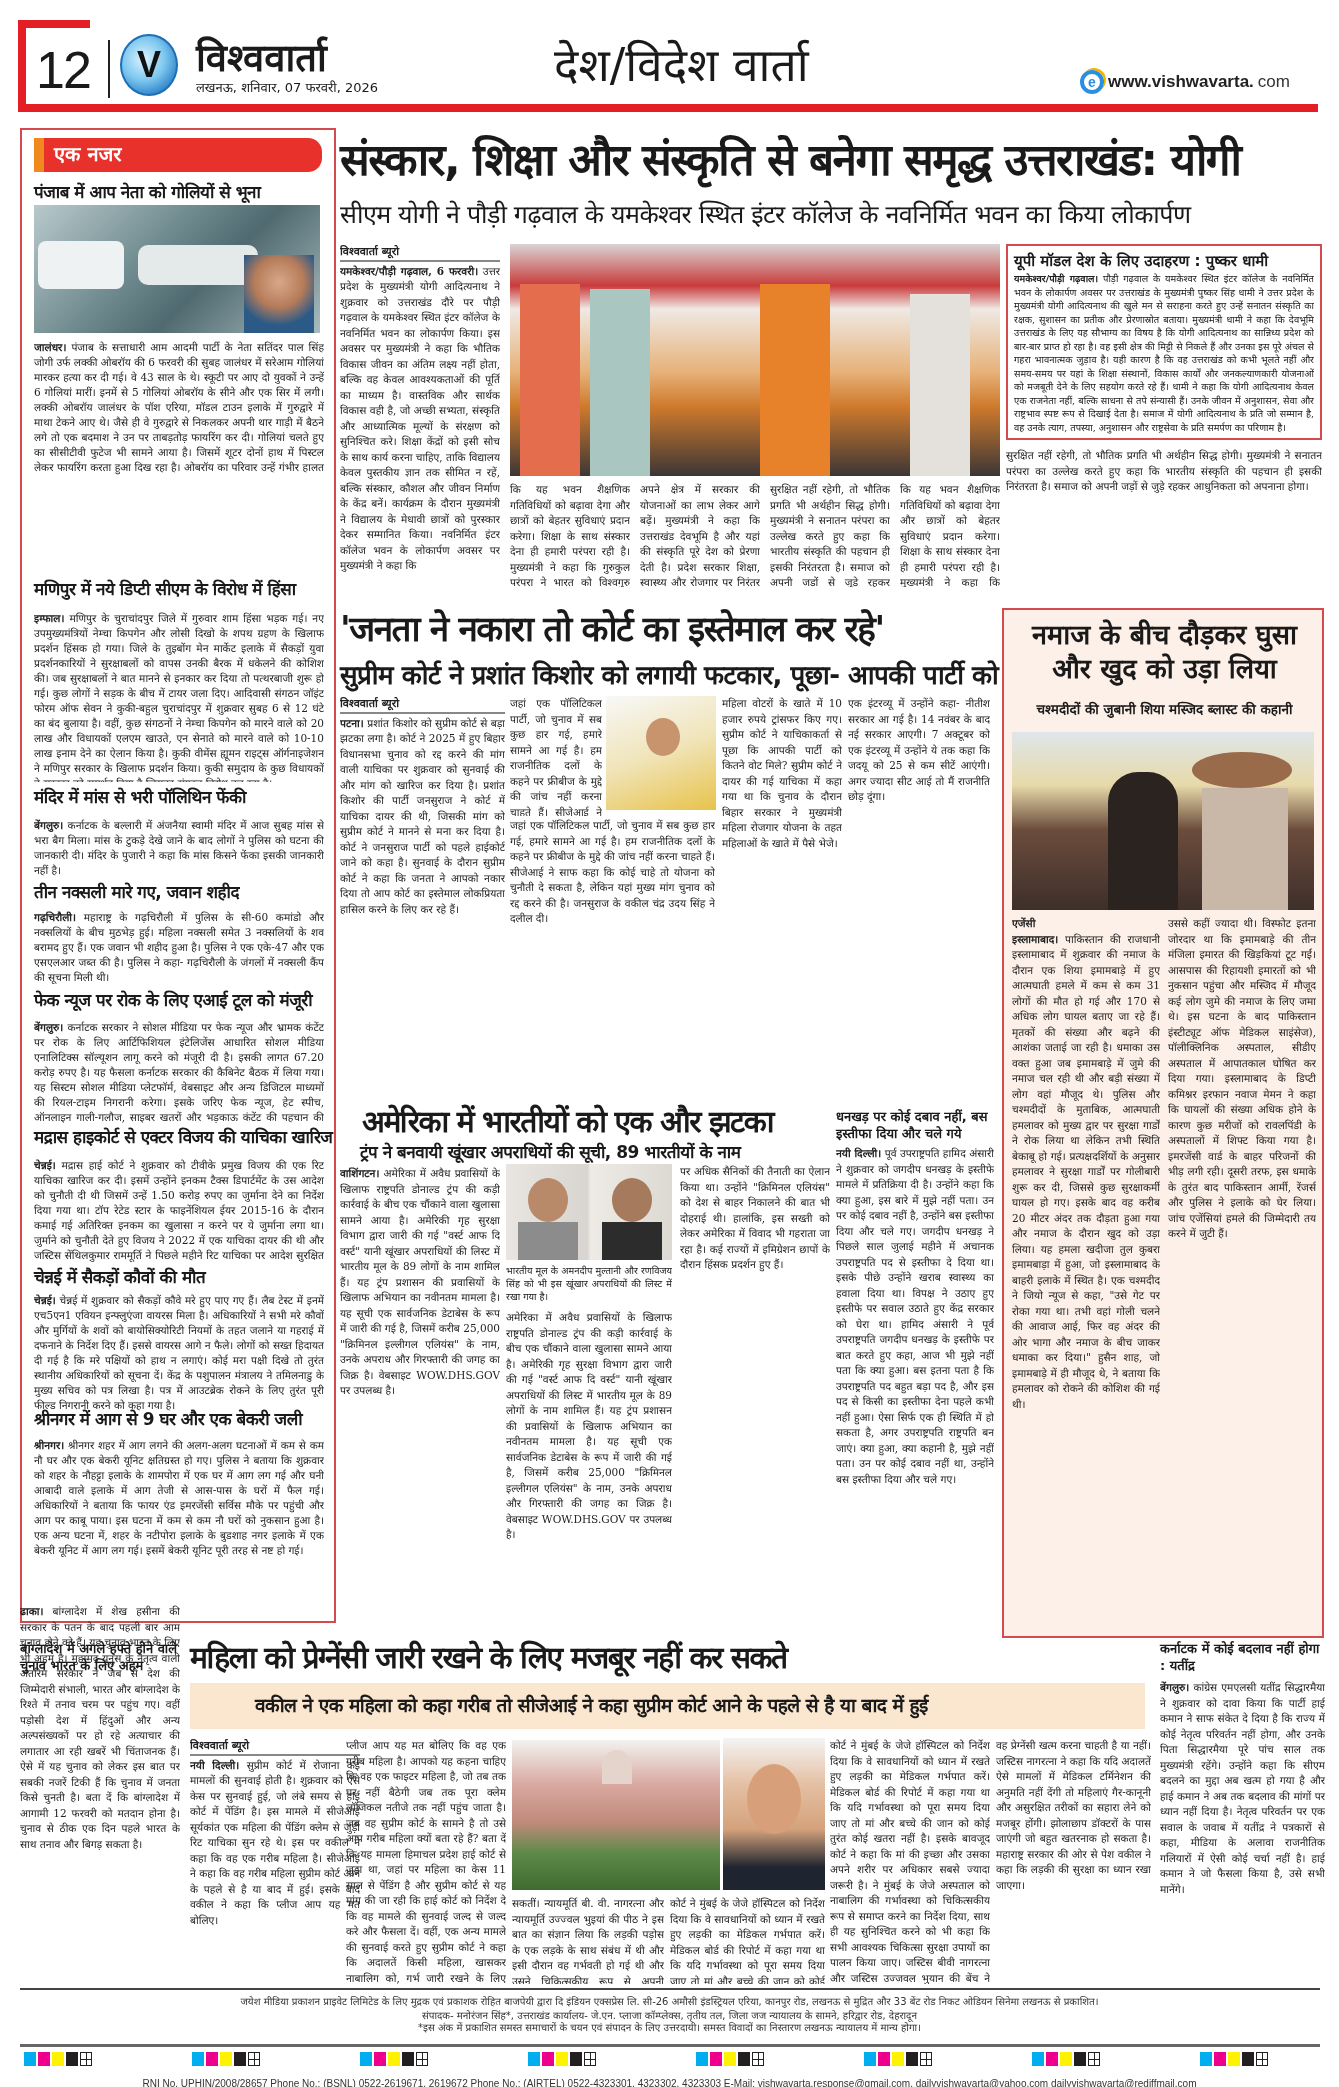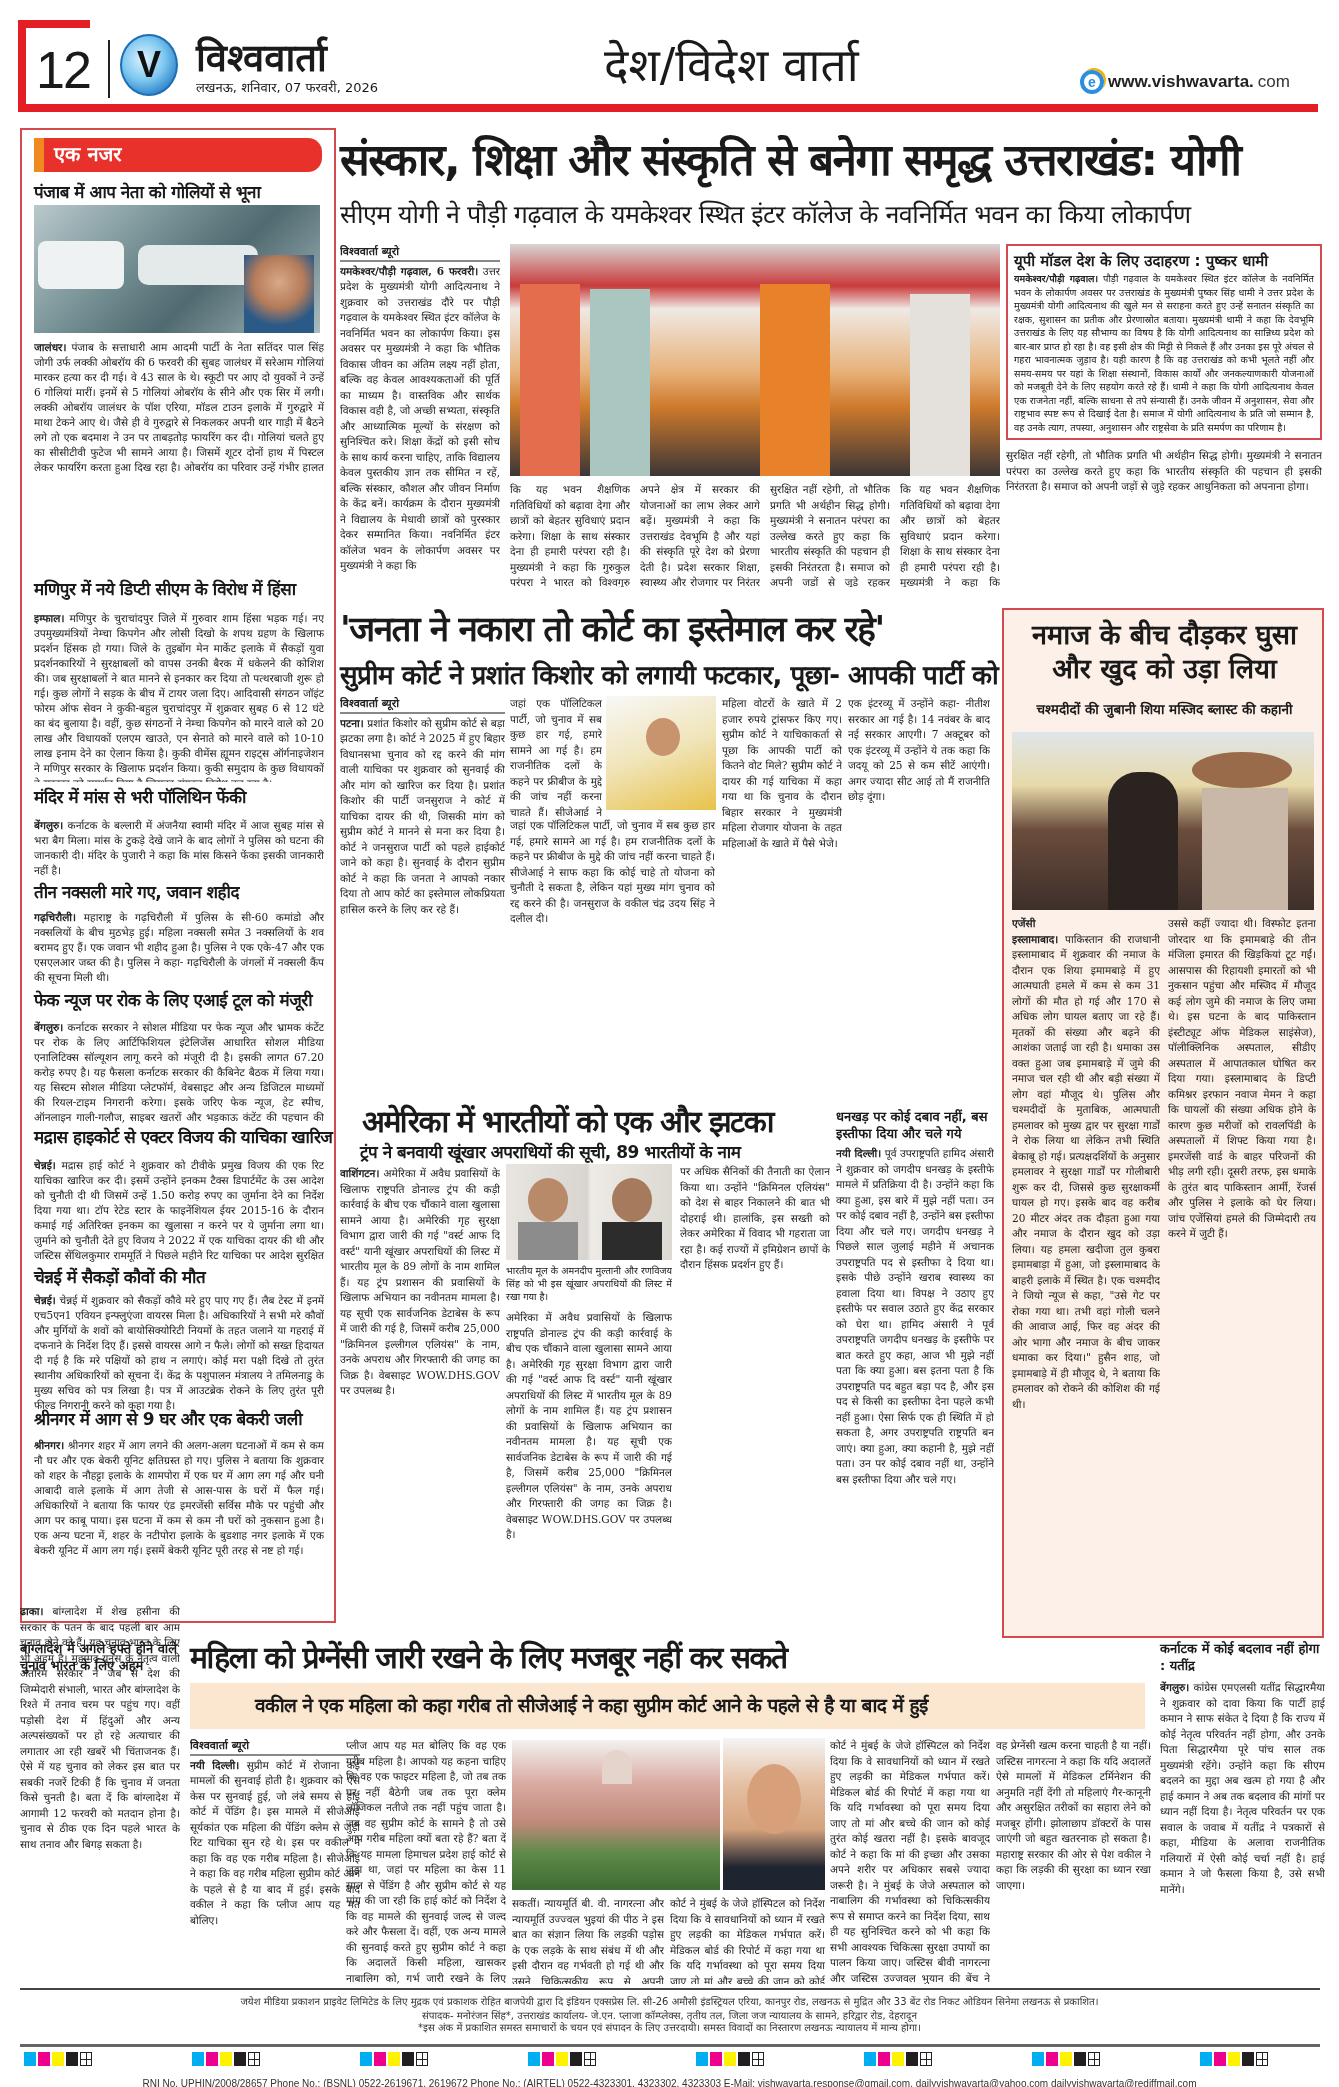--- a/index.html
+++ b/index.html
@@ -8,21 +8,21 @@
   .sans { font-family: "DejaVu Sans", sans-serif; }
 
   
   .mast-frame { position:absolute; left:18px; top:20px; width:72px; height:92px; border-left:8px solid #e31e24; border-top:8px solid #e31e24; }
   .mast-rule { position:absolute; left:18px; top:104px; width:1300px; height:8px; background:#e31e24; }
   .page-no { position:absolute; left:36px; top:40px; font-family:"Liberation Sans", sans-serif; font-size:52px; font-weight:400; letter-spacing:-2px; }
   .mast-sep { position:absolute; left:108px; top:40px; width:2px; height:58px; background:#222; }
   .logo { position:absolute; left:120px; top:34px; width:58px; height:62px; border-radius:50%; background: radial-gradient(circle at 40% 40%, #dff3ff 0%, #7cc7ef 45%, #2a7fc6 80%); border:2px solid #1d6fb6; display:flex; align-items:center; justify-content:center; font-family:"Liberation Sans", sans-serif; font-weight:bold; font-size:36px; color:#111; }
   .paper-name { position:absolute; left:196px; top:30px; font-size:38px; font-weight:bold; font-family:"DejaVu Sans", sans-serif; }
   .paper-date { position:absolute; left:196px; top:78px; font-size:13px; font-family:"DejaVu Sans", sans-serif; }
-  .section-title { position:absolute; left:604px; top:32px; font-size:46px; font-family:"DejaVu Sans", sans-serif; }
+  .section-title { position:absolute; left:554px; top:32px; font-size:46px; font-family:"DejaVu Sans", sans-serif; }
   .website { position:absolute; left:1080px; top:70px; font-family:"Liberation Sans", sans-serif; font-size:17px; font-weight:bold; color:#222; display:flex; align-items:center; gap:4px; }
   .website .ie { width:24px; height:24px; border-radius:50%; border:4px solid #2a8fe0; color:#2a8fe0; font-weight:bold; font-size:14px; display:flex; align-items:center; justify-content:center; box-shadow: 2px -2px 0 #f2b400; }
   .website .dotcom { font-weight:normal; color:#333; }
 
   
   .left-box { position:absolute; left:20px; top:128px; width:316px; height:1495px; border:2px solid #d34a4f; }
   .ek-nazar { position:absolute; left:34px; top:138px; width:288px; height:34px; background:#e8312a; border-radius:0 14px 14px 0; border-left:10px solid #f08a20; color:#fff; font-family:"DejaVu Sans", sans-serif; font-weight:bold; font-size:20px; padding:2px 10px; }
   .l-head { position:absolute; left:34px; font-family:"DejaVu Sans", sans-serif; font-weight:bold; font-size:17px; letter-spacing:-0.5px; }
   .l-body { position:absolute; left:34px; width:290px; font-size:10.5px; line-height:15px; color:#222; text-align:justify; }
   .l-body b { font-weight:bold; }
@@ -130,21 +130,21 @@
 
 <div class="col-text" style="left:340px; top:696px; width:165px; height:410px; overflow:hidden;">
   <span class="byline">विश्ववार्ता ब्यूरो</span>
   <b>पटना।</b> <span>प्रशांत किशोर को सुप्रीम कोर्ट से बड़ा झटका लगा है। कोर्ट ने 2025 में हुए बिहार विधानसभा चुनाव को रद्द करने की मांग वाली याचिका पर शुक्रवार को सुनवाई की और मांग को खारिज कर दिया है। प्रशांत किशोर की पार्टी जनसुराज ने कोर्ट में याचिका दायर की थी, जिसकी मांग को सुप्रीम कोर्ट ने मानने से मना कर दिया है। कोर्ट ने जनसुराज पार्टी को पहले हाईकोर्ट जाने को कहा है। सुनवाई के दौरान सुप्रीम कोर्ट ने कहा कि जनता ने आपको नकार दिया तो आप कोर्ट का इस्तेमाल लोकप्रियता हासिल करने के लिए कर रहे हैं।</span>
 </div>
 <div class="col-text" style="left:510px; top:696px; width:92px; height:120px; overflow:hidden;">जहां एक पॉलिटिकल पार्टी, जो चुनाव में सब कुछ हार गई, हमारे सामने आ गई है। हम राजनीतिक दलों के कहने पर फ्रीबीज के मुद्दे की जांच नहीं करना चाहते हैं। सीजेआई ने साफ कहा कि कोई चाहे तो योजना को चुनौती दे सकता है, लेकिन यहां मुख्य मांग चुनाव को रद्द करने की है। जनसुराज के वकील चंद्र उदय सिंह ने दलील दी।</div>
 <div class="photo" style="left:606px; top:696px; width:110px; height:114px; background:linear-gradient(160deg,#f8f8f8 0%,#f0e4b8 50%,#e8c24a 100%);">
   <div style="position:absolute; left:40px; top:22px; width:34px; height:38px; border-radius:50%; background:#c8946e;"></div>
 </div>
 <div class="col-text" style="left:510px; top:818px; width:205px; height:290px; overflow:hidden;">जहां एक पॉलिटिकल पार्टी, जो चुनाव में सब कुछ हार गई, हमारे सामने आ गई है। हम राजनीतिक दलों के कहने पर फ्रीबीज के मुद्दे की जांच नहीं करना चाहते हैं। सीजेआई ने साफ कहा कि कोई चाहे तो योजना को चुनौती दे सकता है, लेकिन यहां मुख्य मांग चुनाव को रद्द करने की है। जनसुराज के वकील चंद्र उदय सिंह ने दलील दी।</div>
-<div class="col-text" style="left:722px; top:696px; width:120px; height:410px; overflow:hidden;">महिला वोटरों के खाते में 2 हजार रुपये ट्रांसफर किए गए। सुप्रीम कोर्ट ने याचिकाकर्ता से पूछा कि आपकी पार्टी को कितने वोट मिले? सुप्रीम कोर्ट ने दायर की गई याचिका में कहा गया था कि चुनाव के दौरान बिहार सरकार ने मुख्यमंत्री महिला रोजगार योजना के तहत महिलाओं के खाते में पैसे भेजे।</div>
+<div class="col-text" style="left:722px; top:696px; width:120px; height:410px; overflow:hidden;">महिला वोटरों के खाते में 10 हजार रुपये ट्रांसफर किए गए। सुप्रीम कोर्ट ने याचिकाकर्ता से पूछा कि आपकी पार्टी को कितने वोट मिले? सुप्रीम कोर्ट ने दायर की गई याचिका में कहा गया था कि चुनाव के दौरान बिहार सरकार ने मुख्यमंत्री महिला रोजगार योजना के तहत महिलाओं के खाते में पैसे भेजे।</div>
 <div class="col-text" style="left:848px; top:696px; width:142px; height:410px; overflow:hidden;">एक इंटरव्यू में उन्होंने कहा- नीतीश सरकार आ गई है। 14 नवंबर के बाद नई सरकार आएगी। 7 अक्टूबर को एक इंटरव्यू में उन्होंने ये तक कहा कि जदयू को 25 से कम सीटें आएंगी। अगर ज्यादा सीट आई तो मैं राजनीति छोड़ दूंगा।</div>
 
 <div class="hl-big" style="left:340px; top:1100px; font-size:30px; width:480px; white-space:nowrap;margin-left:22px;">अमेरिका में भारतीयों को एक और झटका</div>
 <div class="hl-sub" style="left:360px; top:1140px; font-size:17px; font-weight:bold; width:480px; white-space:nowrap;">ट्रंप ने बनवायी खूंखार अपराधियों की सूची, 89 भारतीयों के नाम</div>
 <div class="col-text" style="left:340px; top:1166px; width:160px; height:470px; overflow:hidden;">
   <b>वाशिंगटन।</b> <span>अमेरिका में अवैध प्रवासियों के खिलाफ राष्ट्रपति डोनाल्ड ट्रंप की कड़ी कार्रवाई के बीच एक चौंकाने वाला खुलासा सामने आया है। अमेरिकी गृह सुरक्षा विभाग द्वारा जारी की गई "वर्स्ट आफ दि वर्स्ट" यानी खूंखार अपराधियों की लिस्ट में भारतीय मूल के 89 लोगों के नाम शामिल हैं। यह ट्रंप प्रशासन की प्रवासियों के खिलाफ अभियान का नवीनतम मामला है। यह सूची एक सार्वजनिक डेटाबेस के रूप में जारी की गई है, जिसमें करीब 25,000 "क्रिमिनल इल्लीगल एलियंस" के नाम, उनके अपराध और गिरफ्तारी की जगह का जिक्र है। वेबसाइट WOW.DHS.GOV पर उपलब्ध है।</span>
 </div>
 <div class="photo" style="left:506px; top:1164px; width:166px; height:96px; background:linear-gradient(90deg,#e9e6e2 0%,#d8d4cf 49%,#eeeae5 51%,#dcd8d2 100%);">
   <div style="position:absolute; left:22px; top:14px; width:40px; height:44px; border-radius:50%; background:#b98a6a;"></div>
   <div style="position:absolute; left:12px; top:58px; width:60px; height:38px; background:#8c8c8c;"></div>

